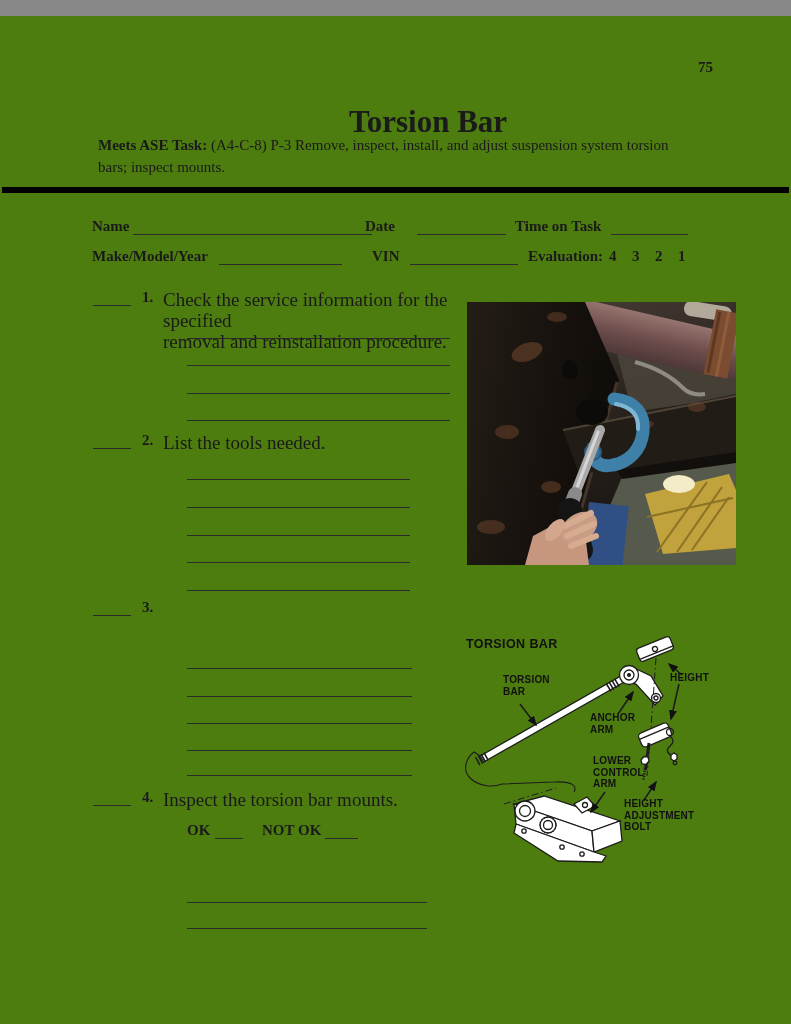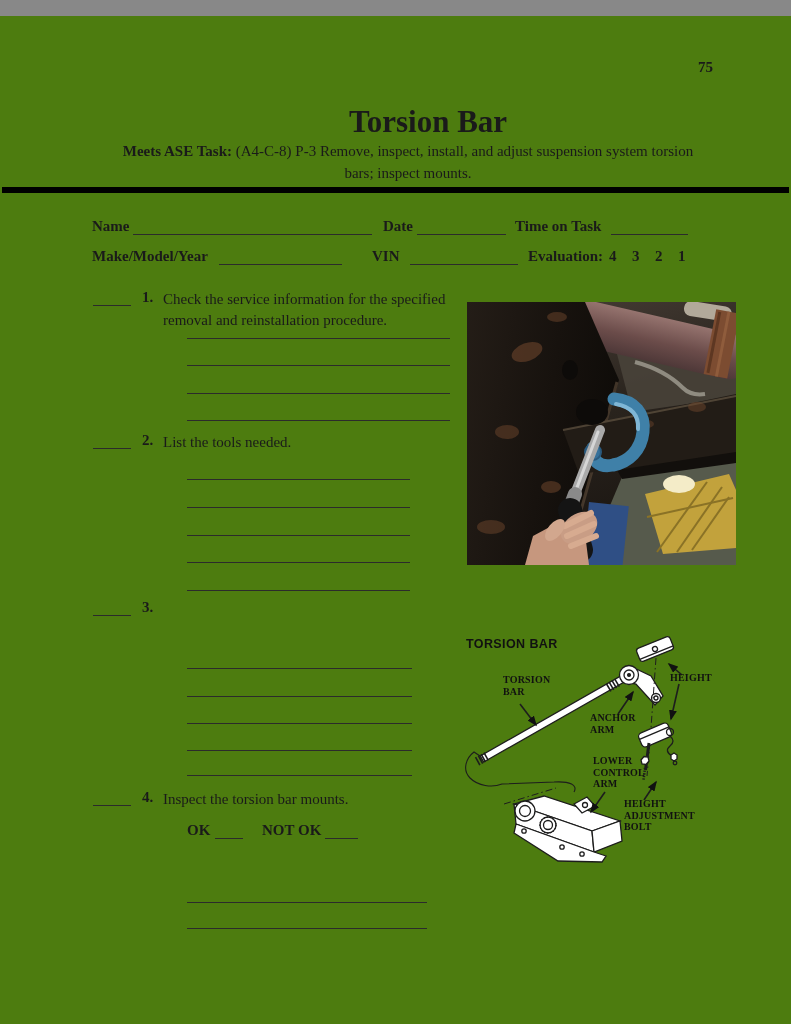--- a/index.html
+++ b/index.html
@@ -1,49 +1,49 @@
 <!DOCTYPE html>
 <html><head>
 <meta charset="utf-8">
 <style>
   html,body{margin:0;padding:0;background:#888;}
   .page{position:relative;width:791px;height:1024px;background:#4d7c0f;overflow:hidden;
         font-family:"Liberation Serif",serif;color:#1a1a1a;margin:16px auto;}
   .abs{position:absolute;}
   .pageno{left:698px;top:43px;font-size:15px;font-weight:bold;}
   .title{left:60px;top:88px;width:736px;text-align:center;font-size:31px;font-weight:bold;}
-  .ase{left:98px;top:125px;width:620px;text-align:center;font-size:15px;line-height:21.5px;}
+  .ase{left:98px;top:119px;width:620px;font-size:15px;line-height:21.5px;}
   .ase .pre{white-space:pre-line;}
   .rule{left:2px;top:171px;width:787px;height:6px;background:#000;}
   .lab{font-size:15px;font-weight:bold;white-space:nowrap;}
   .bl{border-bottom:1.5px solid #2b2b2b;height:0;}
   .num{font-size:15px;font-weight:bold;}
-  .txt{font-size:15px;line-height:21px;white-space:pre-line;width:305px;}
+  .txt{font-size:19px;line-height:21px;white-space:pre-line;width:305px;}
   .score{font-size:15px;font-weight:bold;}
   .photo{left:467px;top:286px;width:269px;height:263px;overflow:hidden;background:#241f1a;}
   .diagram{left:458px;top:618px;width:330px;height:268px;}
-  .dg-lbl{position:absolute;font-family:Liberation Serif, serif;font-weight:bold;
+  .dg-lbl{position:absolute;font-family:Liberation Sans, sans-serif;font-weight:bold;
           font-size:10px;line-height:11.5px;letter-spacing:.2px;color:#111;white-space:pre-line;}
   .dg-title{position:absolute;left:8px;top:3px;font-family:"Liberation Sans",sans-serif;
             font-weight:bold;font-size:12.5px;letter-spacing:.4px;color:#111;}
 </style>
 </head>
 <body>
 
 <div class="page">
 
   <div class="abs pageno">75</div>
   <div class="abs title">Torsion Bar</div>
   <div class="abs ase"><span class="lab" style="position:static">Meets ASE Task:</span> <span class="pre">(A4-C-8) P-3  Remove, inspect, install, and adjust suspension system torsion
 bars; inspect mounts.</span></div>
   <div class="abs rule"></div>
 
   <div class="abs lab" style="left:92px;top:202px">Name</div>
   <div class="abs bl" style="left:133px;top:218px;width:239px"></div>
-  <div class="abs lab" style="left:383px;top:202px">Date</div>
+  <div class="abs lab" style="left:365px;top:202px">Date</div>
   <div class="abs bl" style="left:417px;top:218px;width:89px"></div>
   <div class="abs lab" style="left:515px;top:202px">Time on Task</div>
   <div class="abs bl" style="left:611px;top:218px;width:77px"></div>
 
   <div class="abs lab" style="left:92px;top:232px">Make/Model/Year</div>
   <div class="abs bl" style="left:219px;top:248px;width:123px"></div>
   <div class="abs lab" style="left:372px;top:232px">VIN</div>
   <div class="abs bl" style="left:410px;top:248px;width:108px"></div>
   <div class="abs lab" style="left:528px;top:232px">Evaluation:</div>
   <div class="abs score" style="left:609px;top:232px">4</div>

